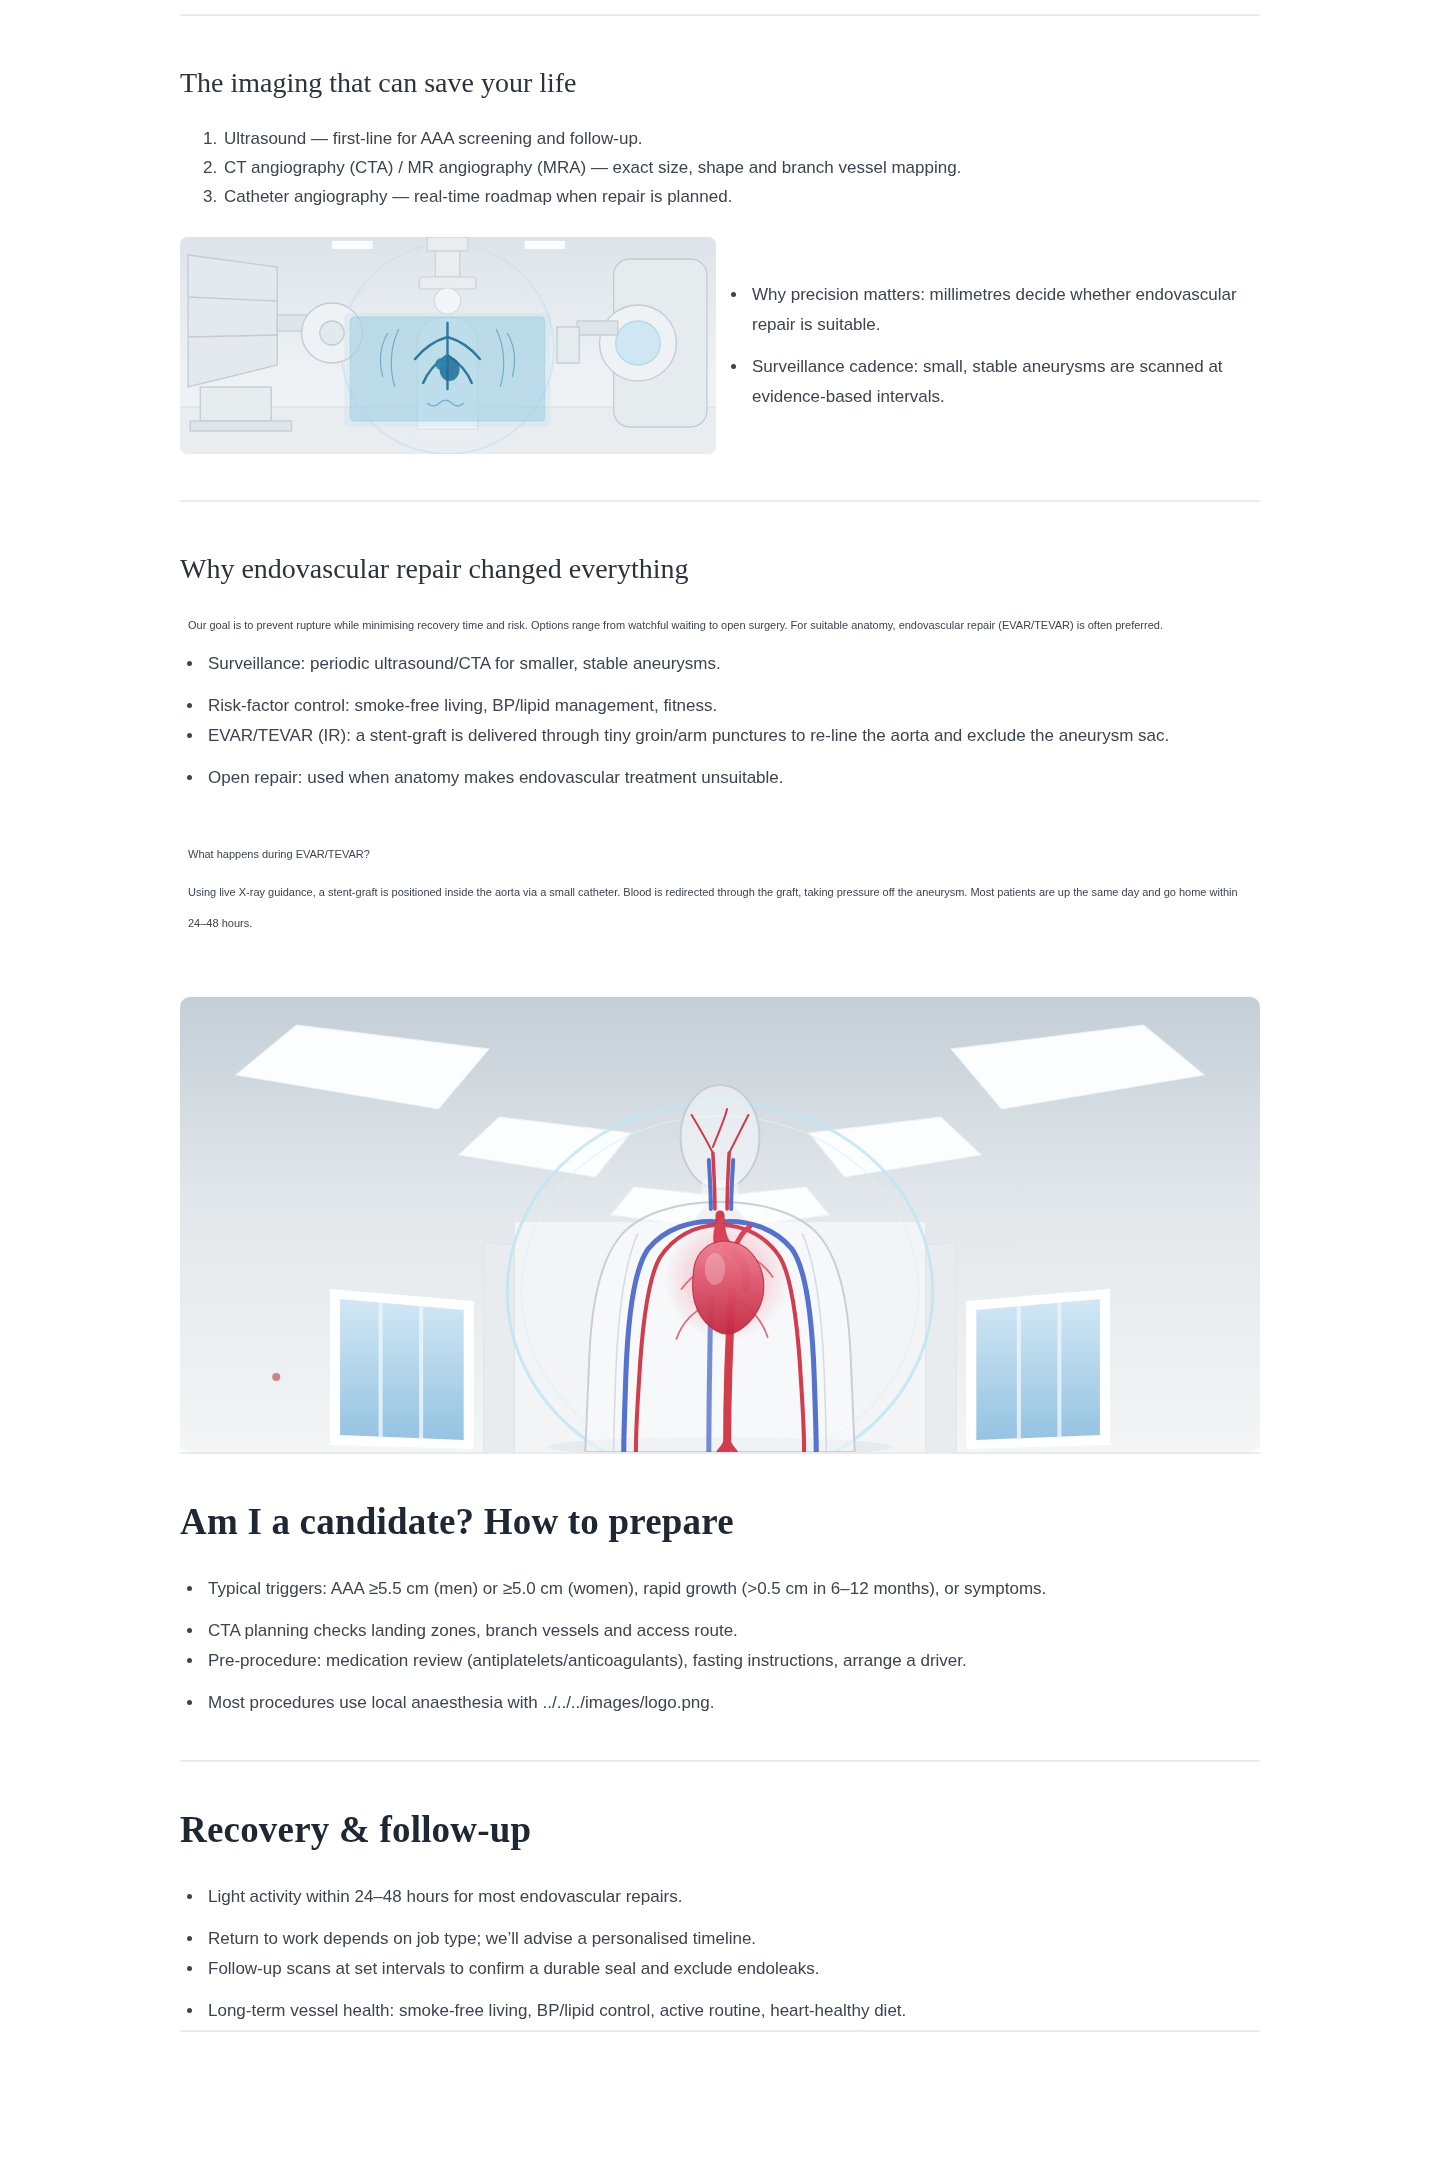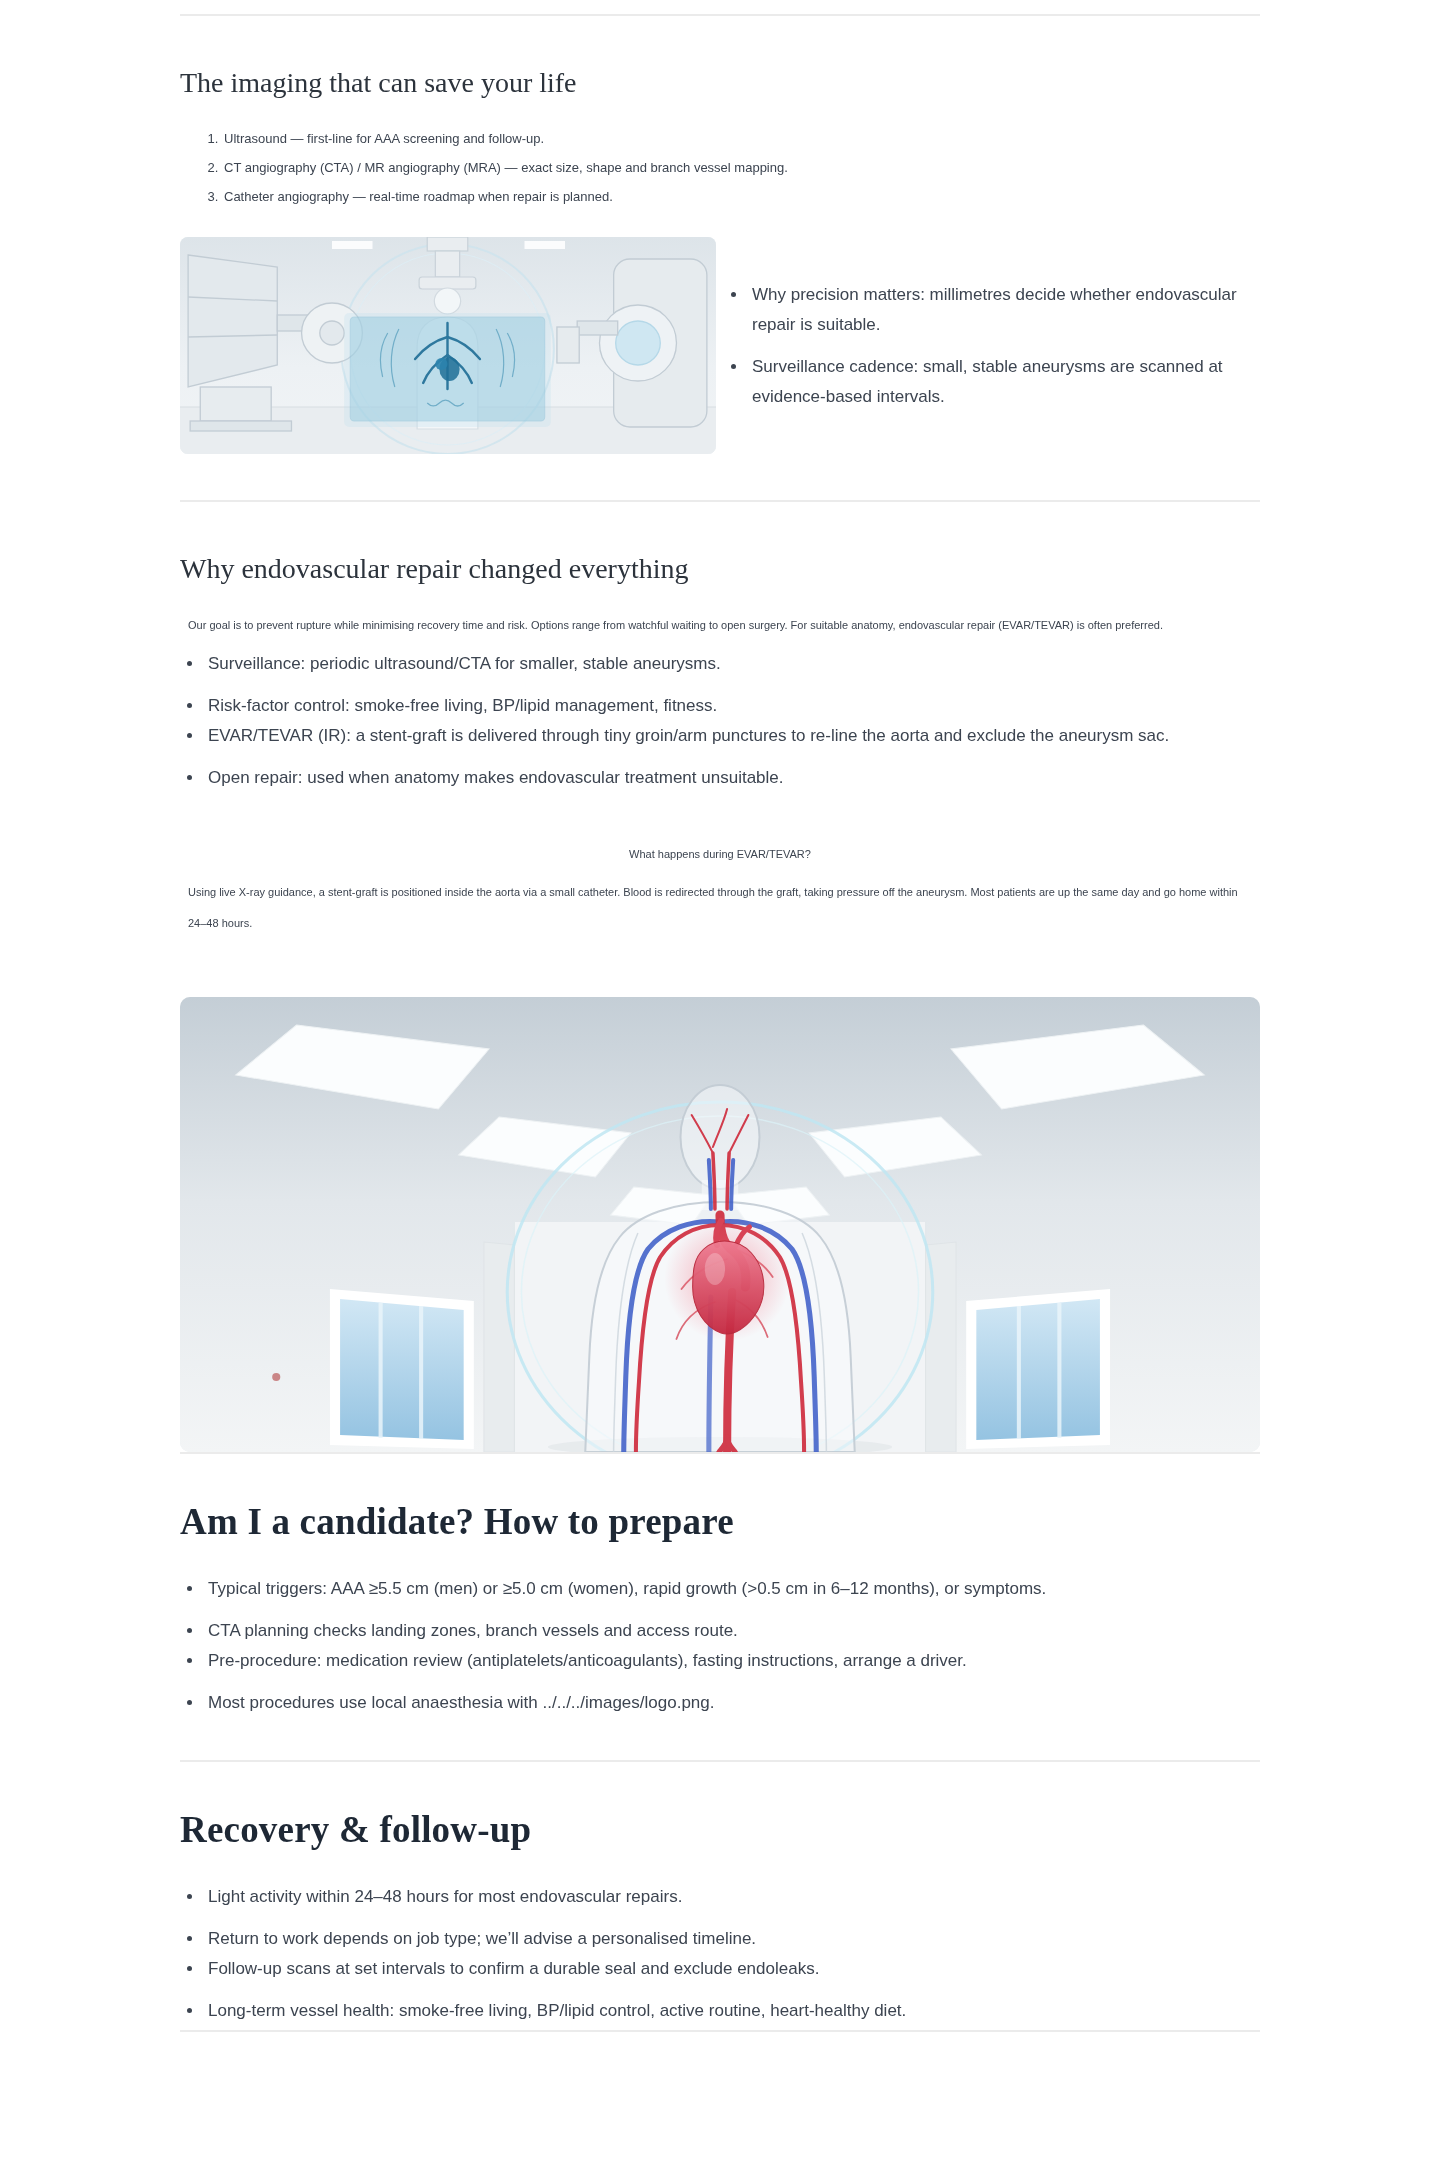--- a/index.html
+++ b/index.html
@@ -4,31 +4,31 @@
 <style>
   html,body{margin:0;padding:0;background:#ffffff;}
   body{min-height:2160px;font-family:"Liberation Sans",sans-serif;color:#3c4450;-webkit-font-smoothing:antialiased;}
   .page{width:1080px;margin:0 auto;}
   hr.divider{border:0;border-top:2px solid #ebebeb;margin:0;}
   hr.first{margin-top:14px;}
 
   h3.h-serif-sm{font-family:"Liberation Serif",serif;font-weight:400;font-size:28px;line-height:38px;color:#2c333c;margin:48px 0 22px;}
   h2.h-serif-lg{font-family:"Liberation Serif",serif;font-weight:700;font-size:37px;line-height:44px;color:#1e2835;margin:46px 0 30px;letter-spacing:.2px;}
 
-  ol.num-list{margin:0;padding-left:42px;font-size:13px;line-height:29px;color:#3c4450;}
+  ol.num-list{margin:0;padding-left:42px;font-size:17px;line-height:29px;color:#3c4450;}
   ol.num-list li{padding-left:2px;}
 
   .media-row{margin-top:26px;display:grid;grid-template-columns:1fr 1fr;gap:8px;align-items:center;}
 
   ul.bullets{margin:0;padding-left:24px;list-style:disc;}
   ul.bullets li{font-size:17px;line-height:30px;margin-bottom:12px;padding-left:4px;}
   ul.bullets li:last-child{margin-bottom:0;}
 
   .para{font-size:11px;line-height:31px;margin:8px;color:#3c4450;}
-  .sub{margin-top:46px;line-height:30px;text-align:center;}
+  .sub{margin-top:46px;line-height:30px;}
 
   .two-col{display:grid;grid-template-columns:1fr;margin-top:0;align-items:start;}
 
   .figure{margin:0;overflow:hidden;background:#e9eef1;}
   .figure-small{height:217px;border-radius:8px;}
   .figure-large{height:455px;border-radius:10px;margin-top:58px;}
   .figure svg{display:block;width:100%;height:100%;}
 
   #sec-imaging{padding-bottom:46px;}
   #sec-endo{}

